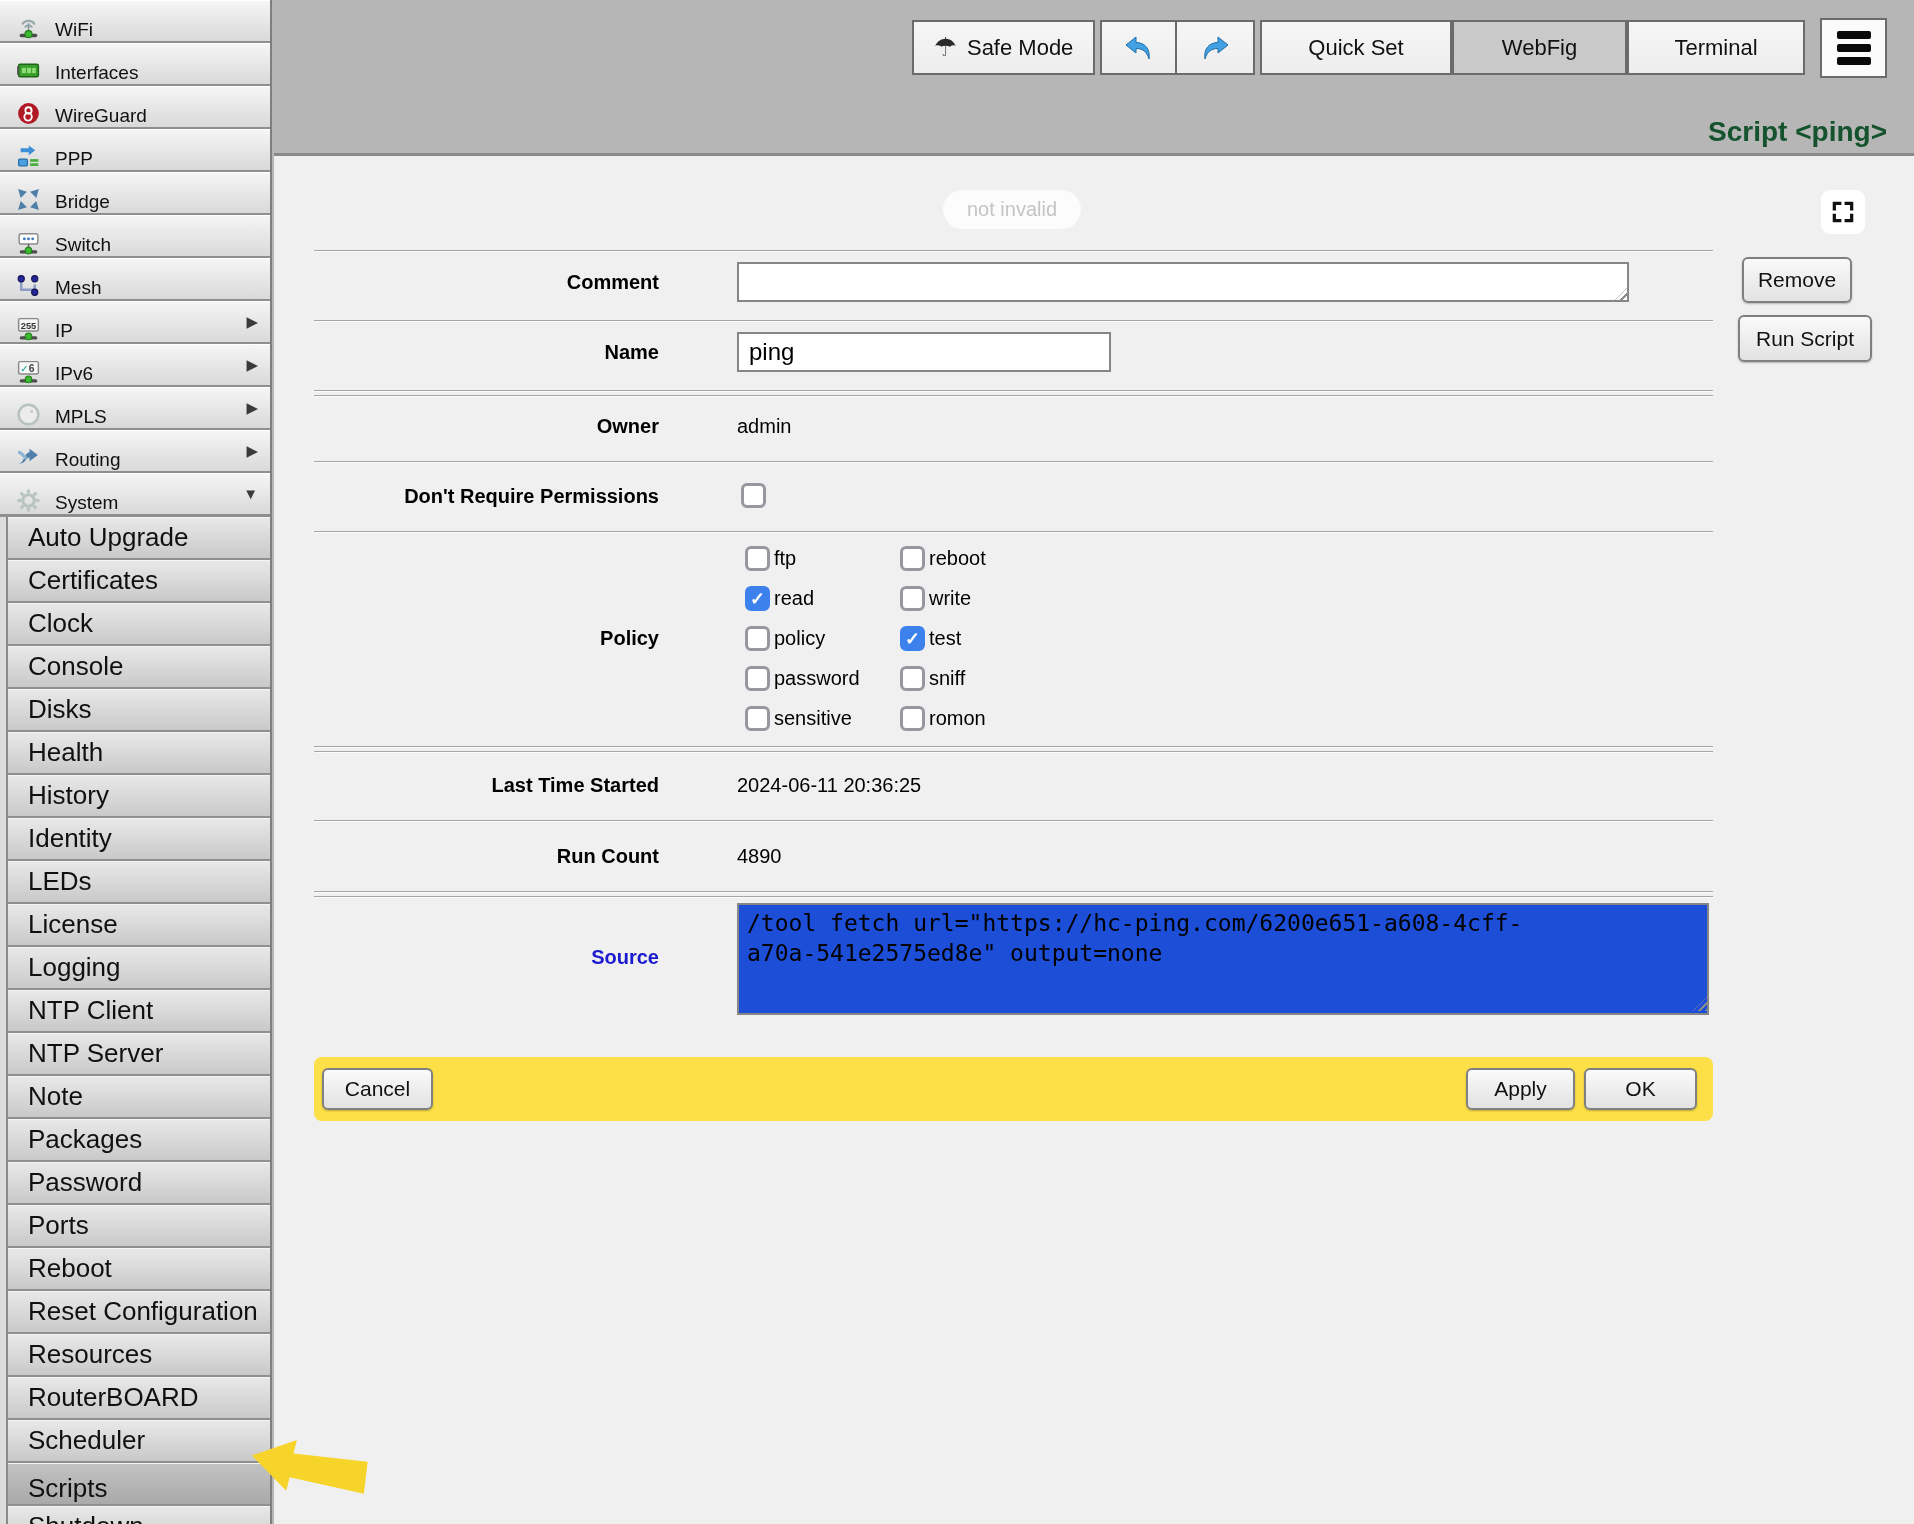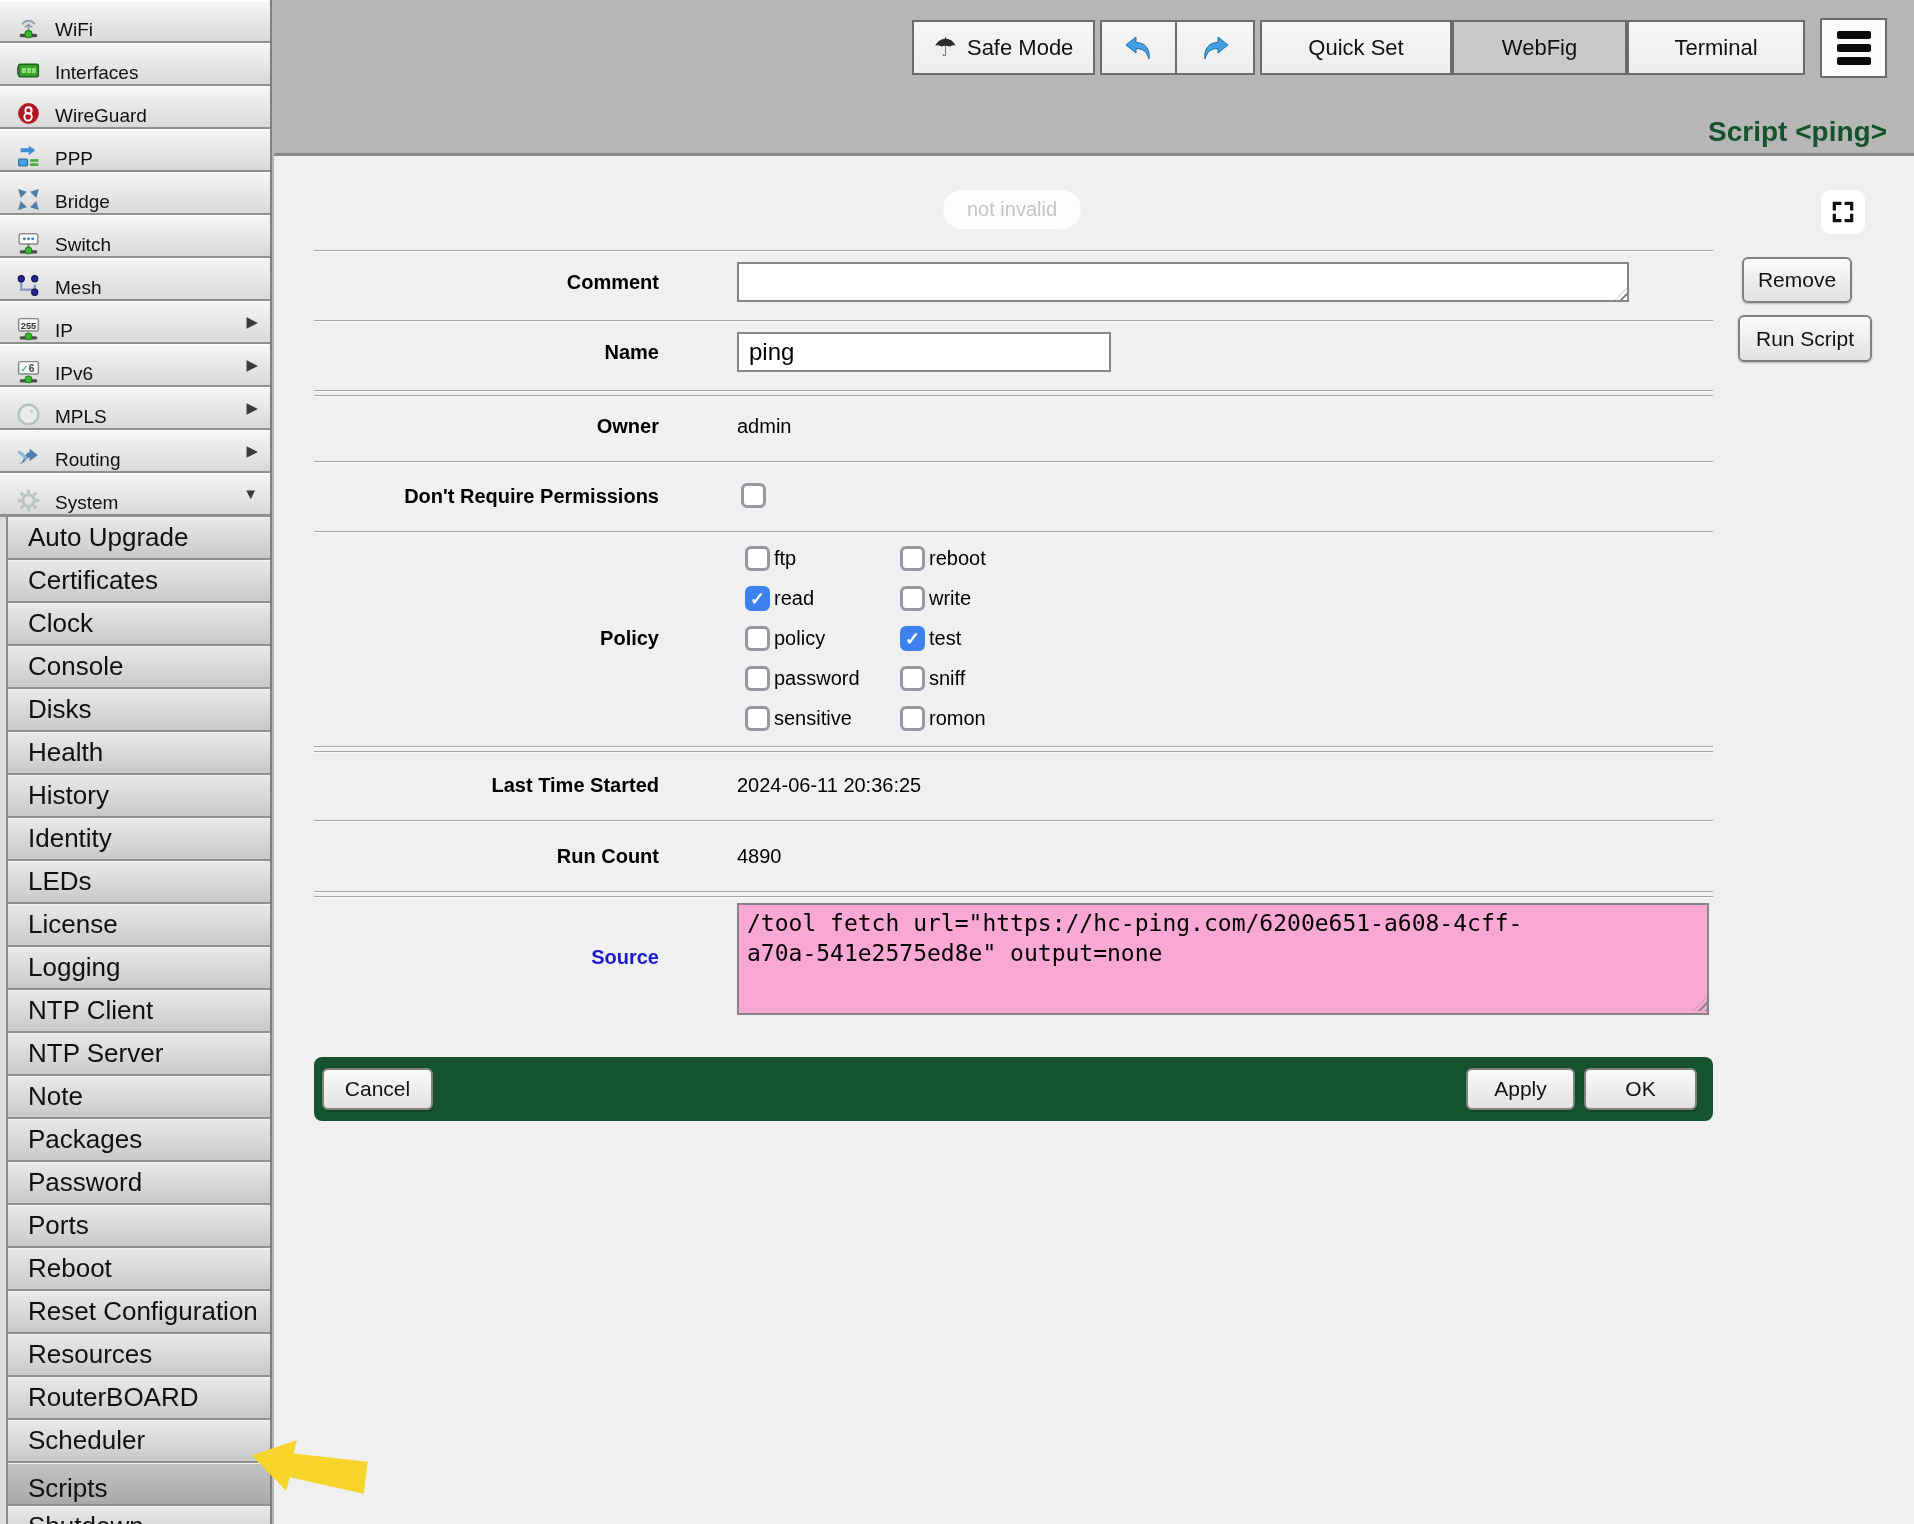--- a/index.html
+++ b/index.html
@@ -46,22 +46,22 @@
   .flabel.link{color:#1a1ace;}
   .fvalue{position:absolute;left:463px;font-size:20px;color:#000;line-height:26px;}
   .tinput{position:absolute;box-sizing:border-box;border:2px solid #868686;background:#fff;font-size:24px;color:#000;padding:0 10px;font-family:"Liberation Sans",sans-serif;}
   .grip{position:absolute;right:2px;bottom:2px;width:14px;height:14px;background:repeating-linear-gradient(135deg,transparent 0 3px,#8a8a8a 3px 5px);clip-path:polygon(100% 0,100% 100%,0 100%);pointer-events:none;}
   .checkbox{width:25px;height:25px;box-sizing:border-box;border:3px solid #97979f;border-radius:6px;background:#fff;display:inline-flex;align-items:center;justify-content:center;flex:0 0 25px;cursor:pointer;}
   .chk-col{position:absolute;top:390px;}
   .chk-row{display:flex;align-items:center;height:25px;margin-bottom:15px;cursor:pointer;}
   .chk-row .chk-label{font-size:20px;color:#000;margin-left:4px;}
   .chk-row.checked .checkbox{background:#3d82ec;border-color:#3d82ec;}
   .chk-row.checked .checkbox::after{content:"\2713";color:#fff;font-weight:bold;font-size:18px;line-height:1;}
-  .src-area{position:absolute;left:463px;top:747px;width:972px;height:112px;box-sizing:border-box;border:2px solid #868686;background:#f9a8d4;font-family:"DejaVu Sans Mono","Liberation Mono",monospace;font-size:23px;line-height:30px;padding:3px 8px;resize:none;overflow:hidden;color:#000;}
-  .btnbar{position:absolute;left:40px;top:901px;width:1399px;height:64px;background:#14532d;border-radius:8px;}
+  .src-area{position:absolute;left:463px;top:747px;width:972px;height:112px;box-sizing:border-box;border:2px solid #868686;background:#1d4ed8;font-family:"DejaVu Sans Mono","Liberation Mono",monospace;font-size:23px;line-height:30px;padding:3px 8px;resize:none;overflow:hidden;color:#000;}
+  .btnbar{position:absolute;left:40px;top:901px;width:1399px;height:64px;background:#fde047;border-radius:8px;}
   .btn-cancel{position:absolute;left:8px;top:11px;width:111px;height:42px;}
   .btn-apply{position:absolute;left:1152px;top:11px;width:109px;height:42px;}
   .btn-ok{position:absolute;left:1270px;top:11px;width:113px;height:42px;}
 
   .pointer-arrow{position:absolute;left:248px;top:1432px;width:124px;height:76px;z-index:5;pointer-events:none;}
 </style>
 </head>
 <body>
 
 <div id="stage">

